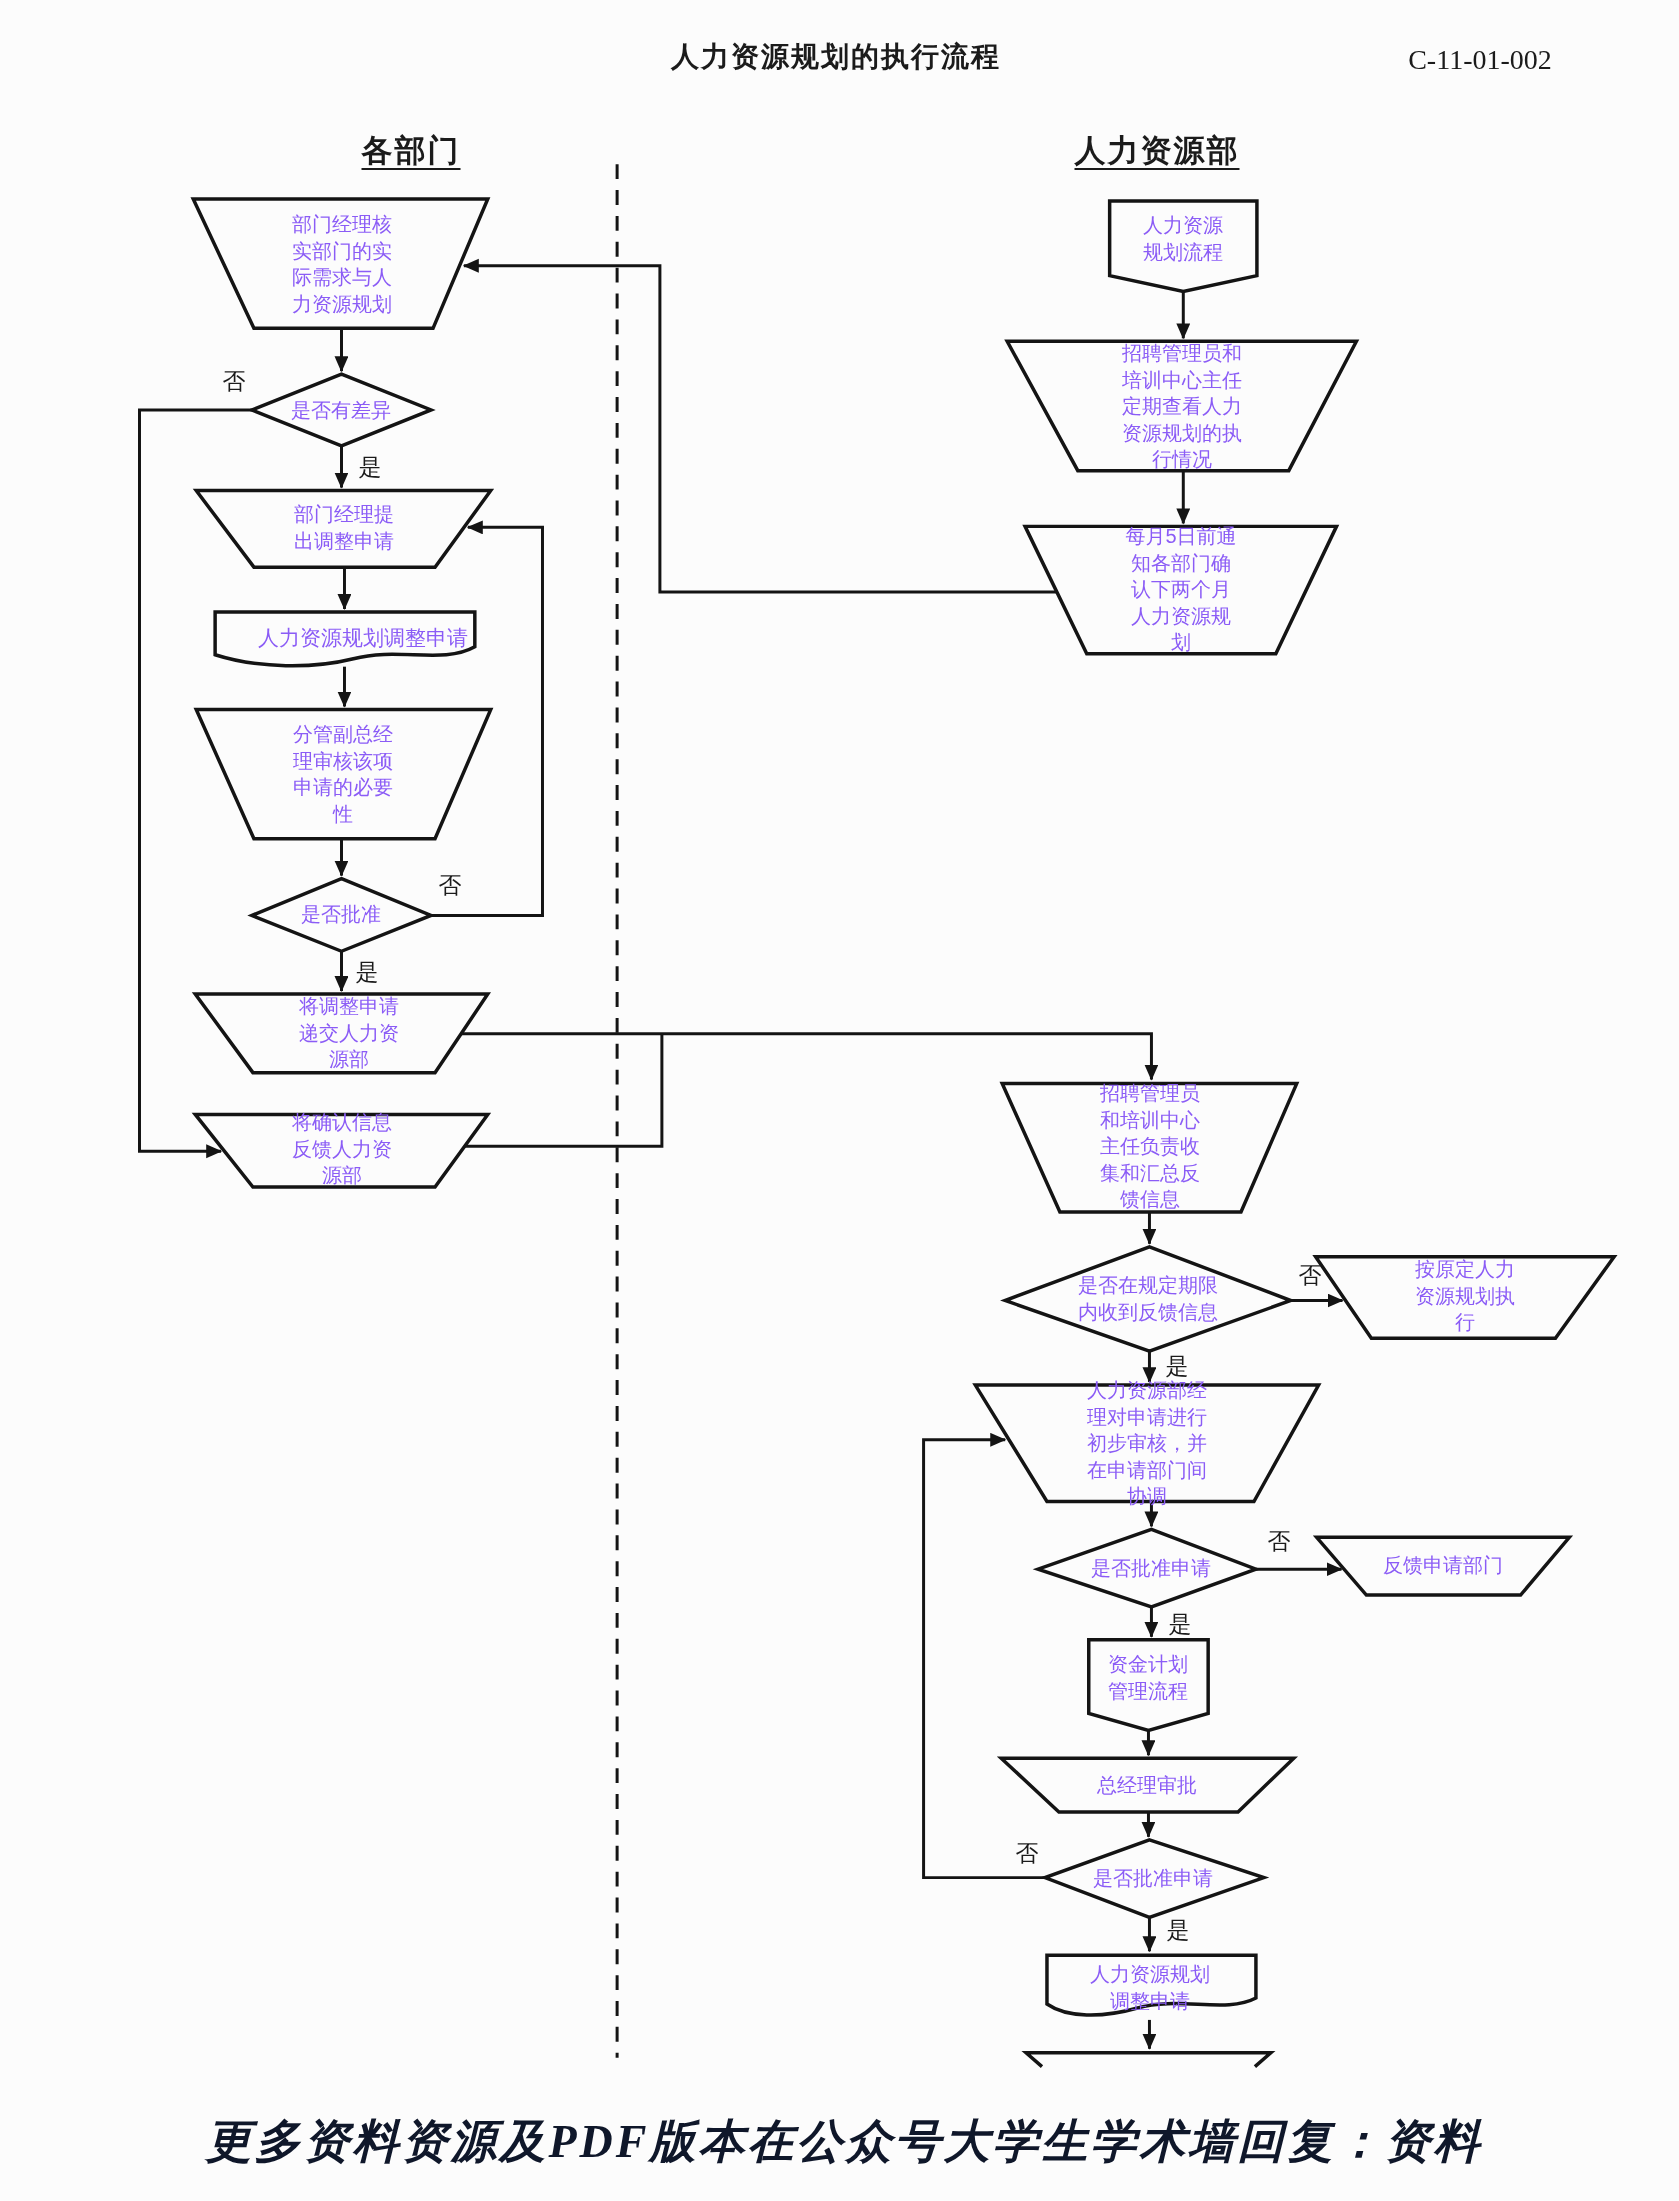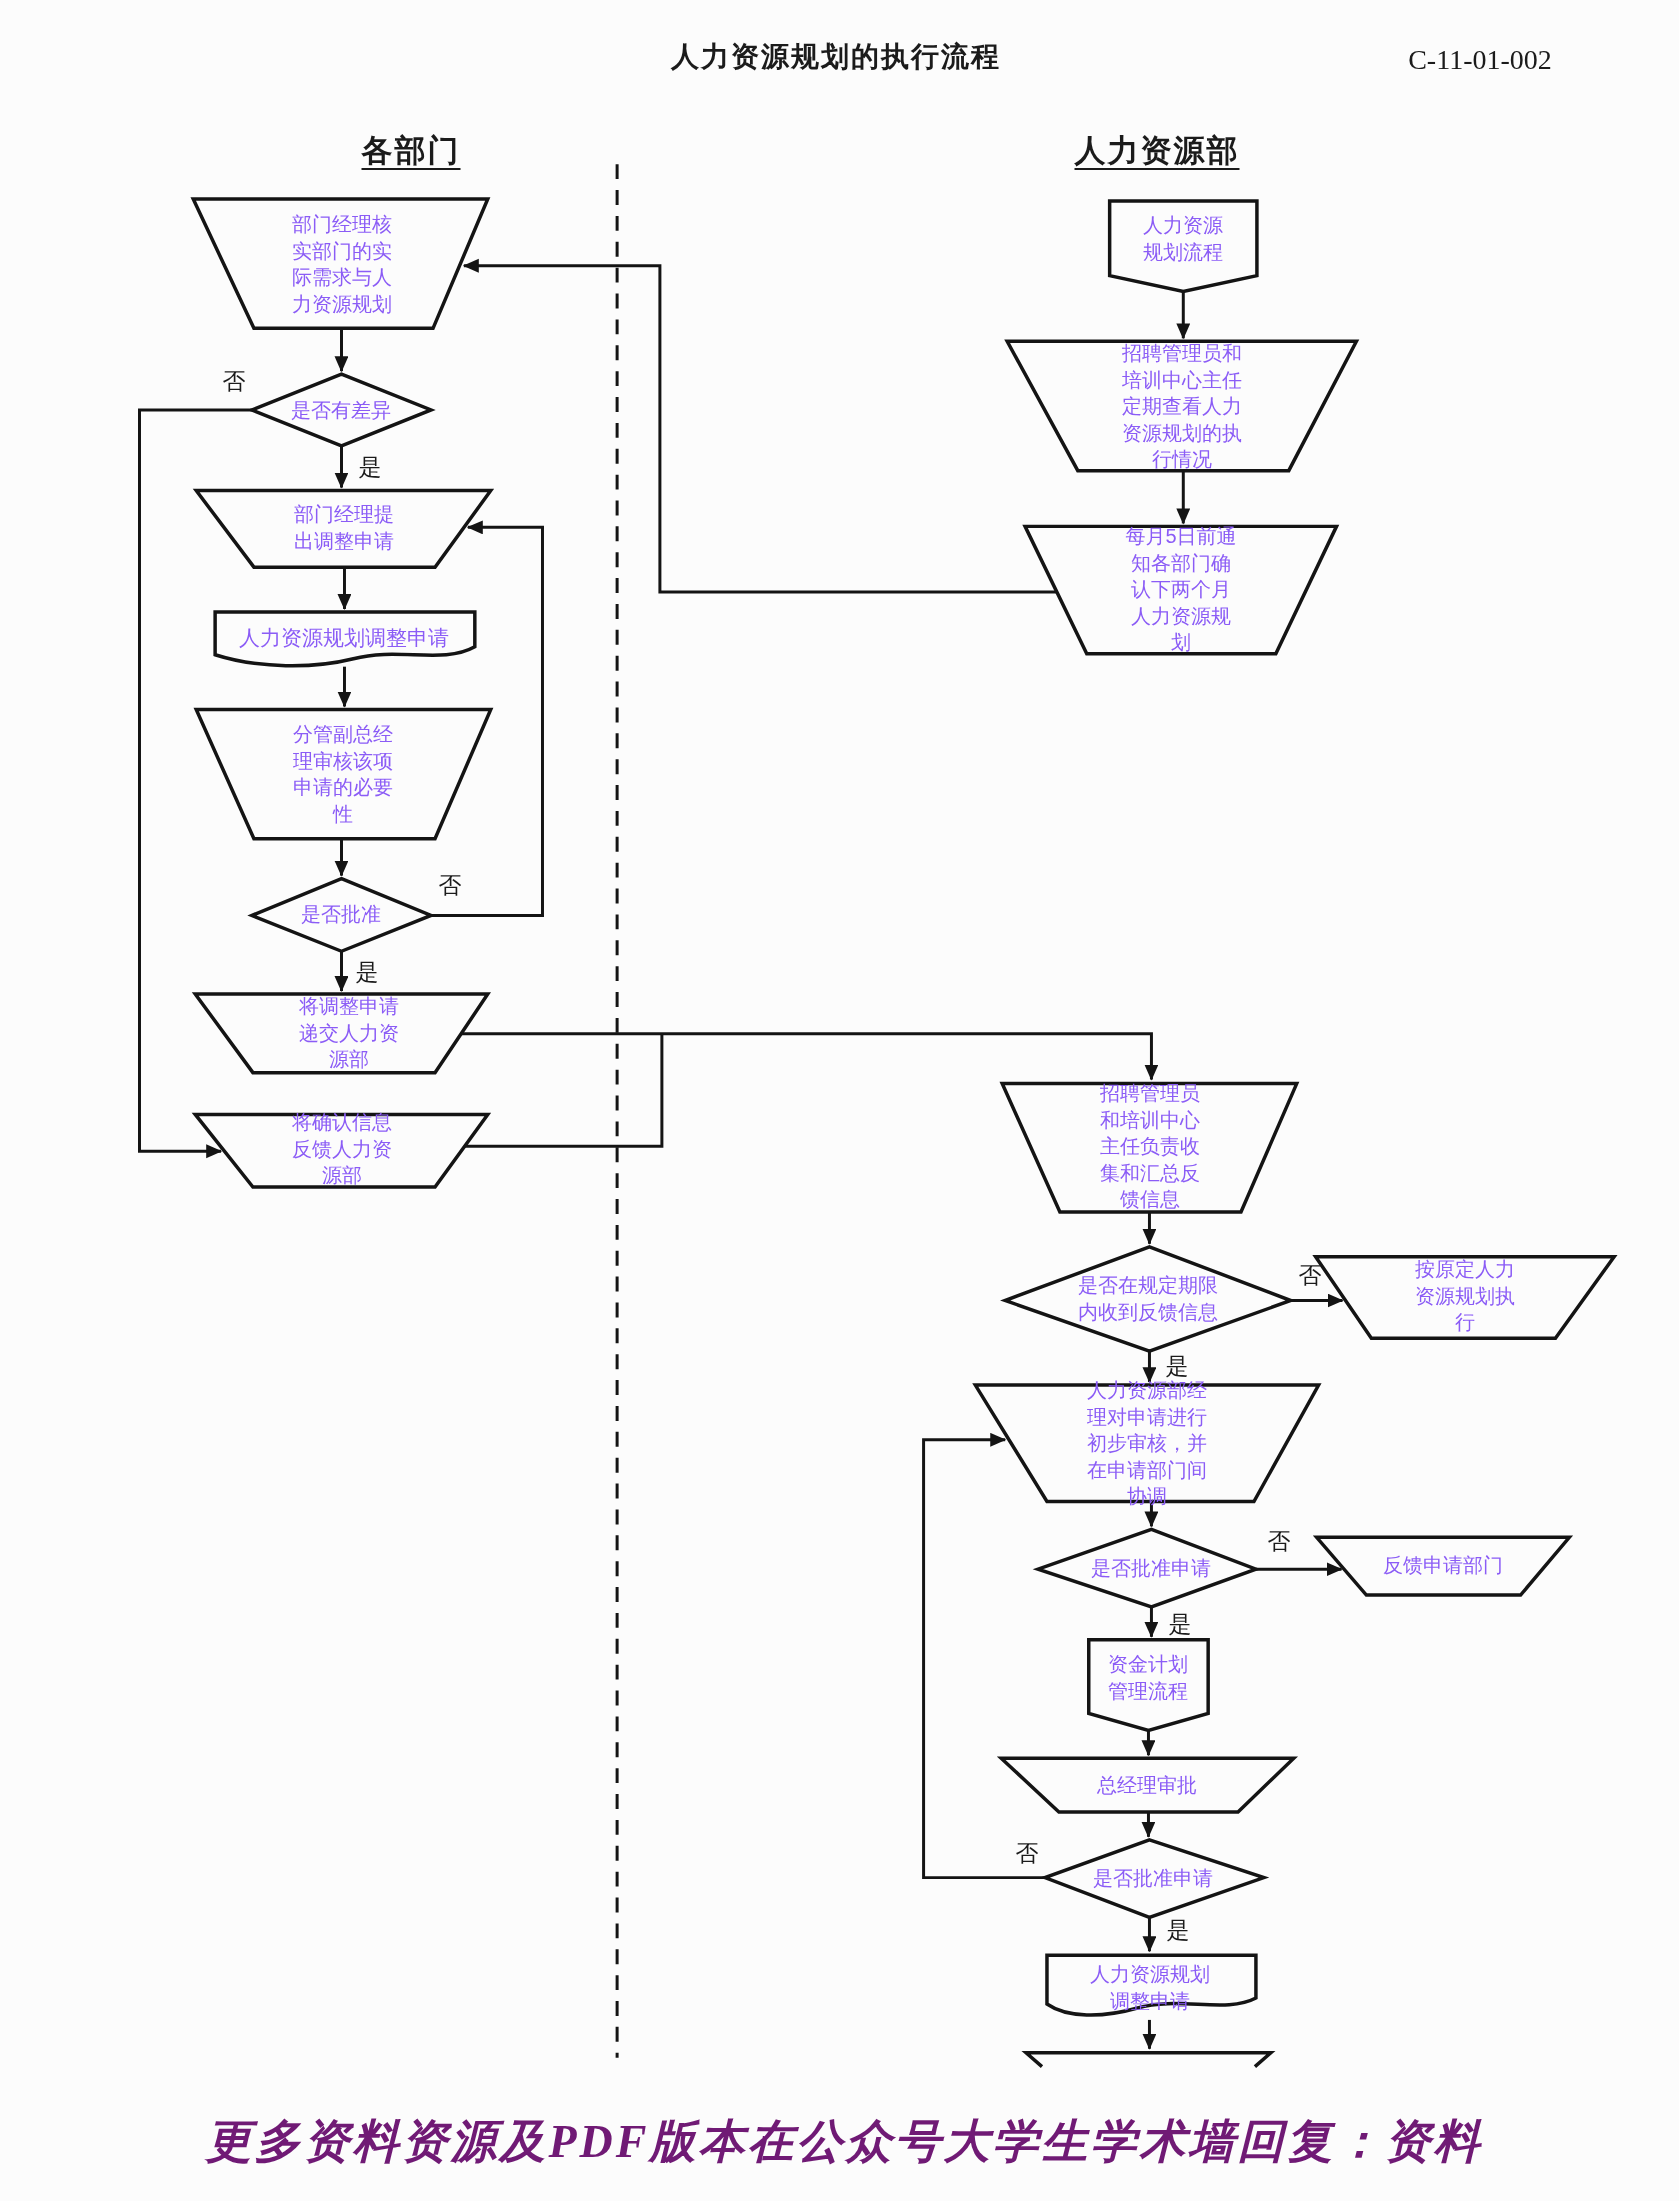--- a/index.html
+++ b/index.html
@@ -28,30 +28,30 @@
     text-decoration:underline;text-underline-offset:7px;
     text-decoration-thickness:2px;white-space:nowrap;
   }
   .lane-header.left{left:411px;top:151px;}
   .lane-header.right{left:1157px;top:151px;}
   .label{
     position:absolute;transform:translate(-50%,-50%);
     white-space:pre-line;text-align:center;
     font-size:20px;line-height:1.33;color:#8b5cf6;
   }
-  .label.doc{font-size:21px;}
+  .label.doc{font-size:21px;margin-left:19px;}
   .branch{
     position:absolute;transform:translate(-50%,-50%);
     font-size:23px;color:#1b1b1b;
   }
   .watermark{
     position:absolute;left:844px;top:2142px;transform:translate(-50%,-50%);
     font-family:"Liberation Serif","DejaVu Serif",serif;
     font-style:italic;font-weight:bold;
-    font-size:46px;letter-spacing:3px;white-space:nowrap;color:#701a75;
+    font-size:46px;letter-spacing:3px;white-space:nowrap;color:#0f172a;
   }
 </style>
 </head>
 <body>
 
 <div class="page">
 
   <svg class="flow" viewBox="0 0 1688 2213" xmlns="http://www.w3.org/2000/svg">
     <defs>
       <marker id="arr" markerUnits="userSpaceOnUse" markerWidth="20" markerHeight="16" refX="15" refY="7" orient="auto">

